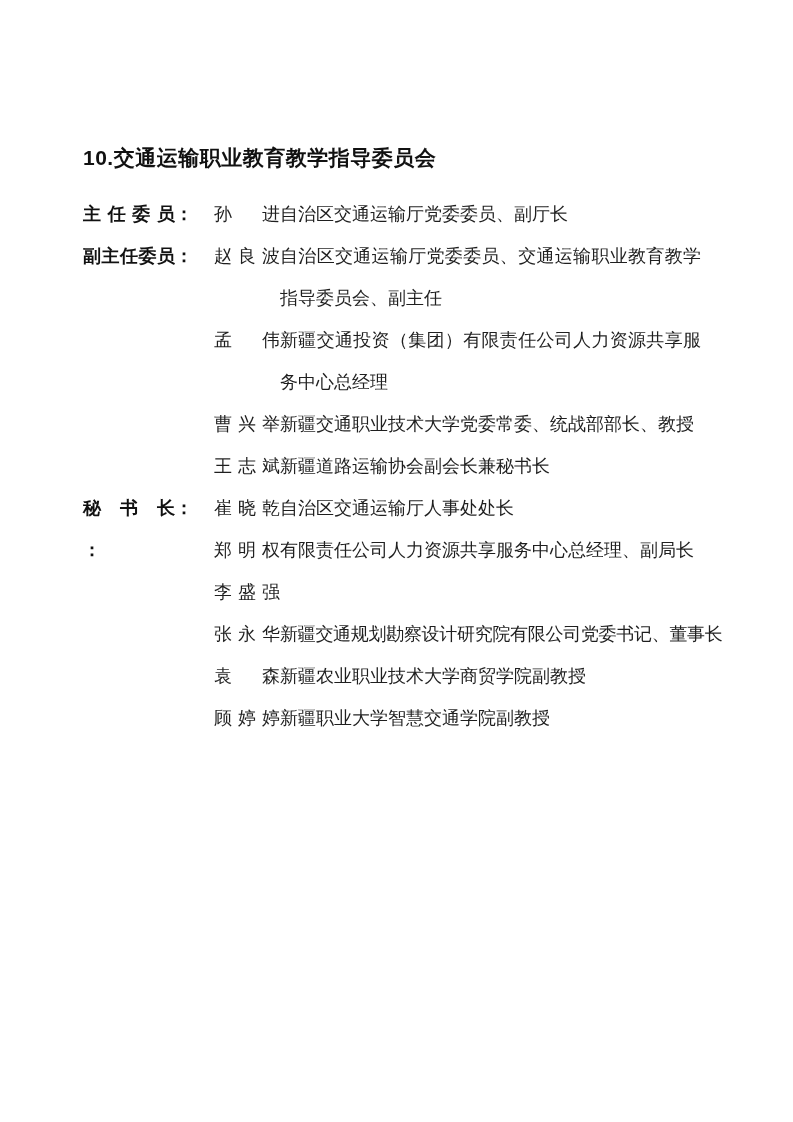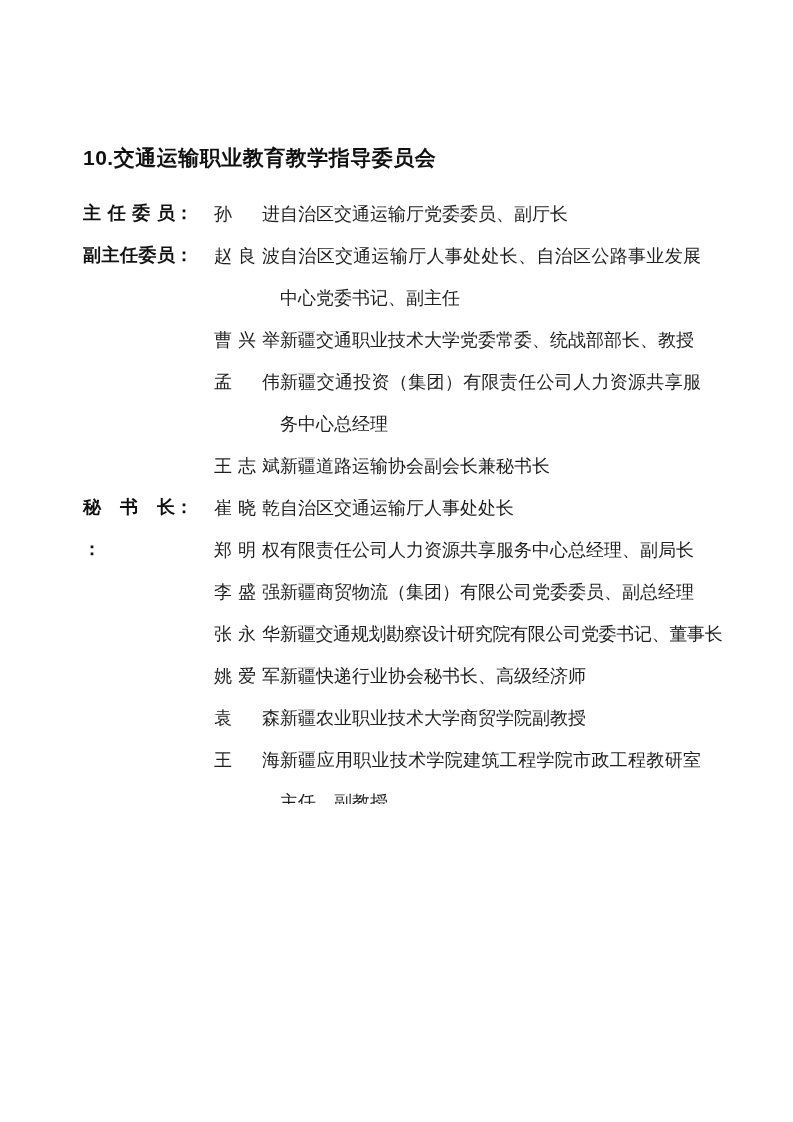--- a/index.html
+++ b/index.html
@@ -37,21 +37,21 @@
     top: 193px;
     width: 660px;
     font-size: 18px;
     line-height: 42px;
   }
   .row { display: flex; align-items: flex-start; }
   .lbl-cell {
     flex: 0 0 110px;
     width: 110px;
     display: flex;
-    font-family: Liberation Mono, monospace;
+    font-family: Liberation Sans, sans-serif;
     font-weight: 700;
     color: #111111;
     white-space: nowrap;
   }
   .lbl {
     display: inline-block;
     width: 92px;
     text-align: justify;
     text-align-last: justify;
     white-space: normal;
@@ -104,46 +104,46 @@
       <span class="name">孙进</span>
       <span class="desc">自治区交通运输厅党委委员、副厅长</span>
     </div>
 
     <div class="row">
       <span class="lbl-cell">
           <span class="lbl">副主任委员</span>
           <span class="colon">：</span>
         </span>
       <span class="name">赵良波</span>
-      <span class="desc">自治区交通运输厅人事处处长、自治区公路事业发展中心党委书记、副主任</span>
+      <span class="desc">自治区交通运输厅党委委员、交通运输职业教育教学指导委员会、副主任</span>
+    </div>
+
+    <div class="row">
+      <span class="lbl-cell">
+          <span class="lbl"></span>
+          <span class="colon"></span>
+        </span>
+      <span class="name">孟伟</span>
+      <span class="desc">新疆交通投资（集团）有限责任公司人力资源共享服务中心总经理</span>
     </div>
 
     <div class="row">
       <span class="lbl-cell">
           <span class="lbl"></span>
           <span class="colon"></span>
         </span>
       <span class="name">曹兴举</span>
       <span class="desc">新疆交通职业技术大学党委常委、统战部部长、教授</span>
     </div>
 
     <div class="row">
       <span class="lbl-cell">
           <span class="lbl"></span>
           <span class="colon"></span>
         </span>
-      <span class="name">孟伟</span>
-      <span class="desc">新疆交通投资（集团）有限责任公司人力资源共享服务中心总经理</span>
-    </div>
-
-    <div class="row">
-      <span class="lbl-cell">
-          <span class="lbl"></span>
-          <span class="colon"></span>
-        </span>
       <span class="name">王志斌</span>
       <span class="desc">新疆道路运输协会副会长兼秘书长</span>
     </div>
 
     <div class="row">
       <span class="lbl-cell">
           <span class="lbl">秘书长</span>
           <span class="colon">：</span>
         </span>
       <span class="name">崔晓乾</span>
@@ -157,60 +157,51 @@
       <span class="name">郑明权</span>
       <span class="desc">有限责任公司人力资源共享服务中心总经理、副局长</span>
     </div>
 
     <div class="row">
       <span class="lbl-cell">
           <span class="lbl"></span>
           <span class="colon"></span>
         </span>
       <span class="name">李盛强</span>
-      <span class="desc">新疆商贸物流（集团）有限公司党委委员、副总经理</span>
     </div>
 
     <div class="row">
       <span class="lbl-cell">
           <span class="lbl"></span>
           <span class="colon"></span>
         </span>
       <span class="name">张永华</span>
       <span class="desc tight">新疆交通规划勘察设计研究院有限公司党委书记、董事长</span>
     </div>
 
-    <div class="row">
-      <span class="lbl-cell">
-          <span class="lbl"></span>
-          <span class="colon"></span>
-        </span>
-      <span class="name">姚爱军</span>
-      <span class="desc">新疆快递行业协会秘书长、高级经济师</span>
-    </div>
 
     <div class="row">
       <span class="lbl-cell">
           <span class="lbl"></span>
           <span class="colon"></span>
         </span>
       <span class="name">袁森</span>
       <span class="desc">新疆农业职业技术大学商贸学院副教授</span>
     </div>
 
 
-
-    <div class="row">
-      <span class="lbl-cell">
-          <span class="lbl"></span>
-          <span class="colon"></span>
-        </span>
-      <span class="name">王海</span>
-      <span class="desc">新疆应用职业技术学院建筑工程学院市政工程教研室主任、副教授</span>
-    </div>
+    <div class="row">
+      <span class="lbl-cell">
+          <span class="lbl"></span>
+          <span class="colon"></span>
+        </span>
+      <span class="name">顾婷婷</span>
+      <span class="desc">新疆职业大学智慧交通学院副教授</span>
+    </div>
+
 
   </div>
 
   <div class="footer">
     <span class="dash">—</span><span class="pagenum">11</span><span class="dash">—</span>
   </div>
 
 </div>
 
 </body></html>

